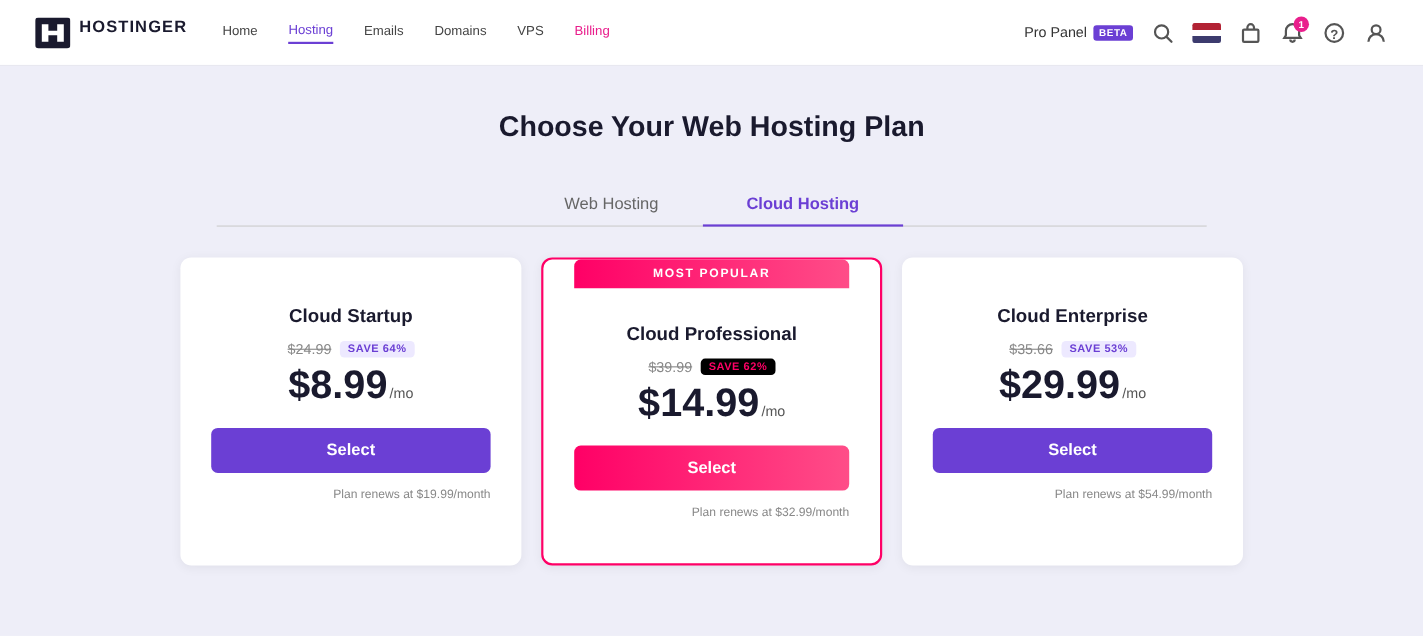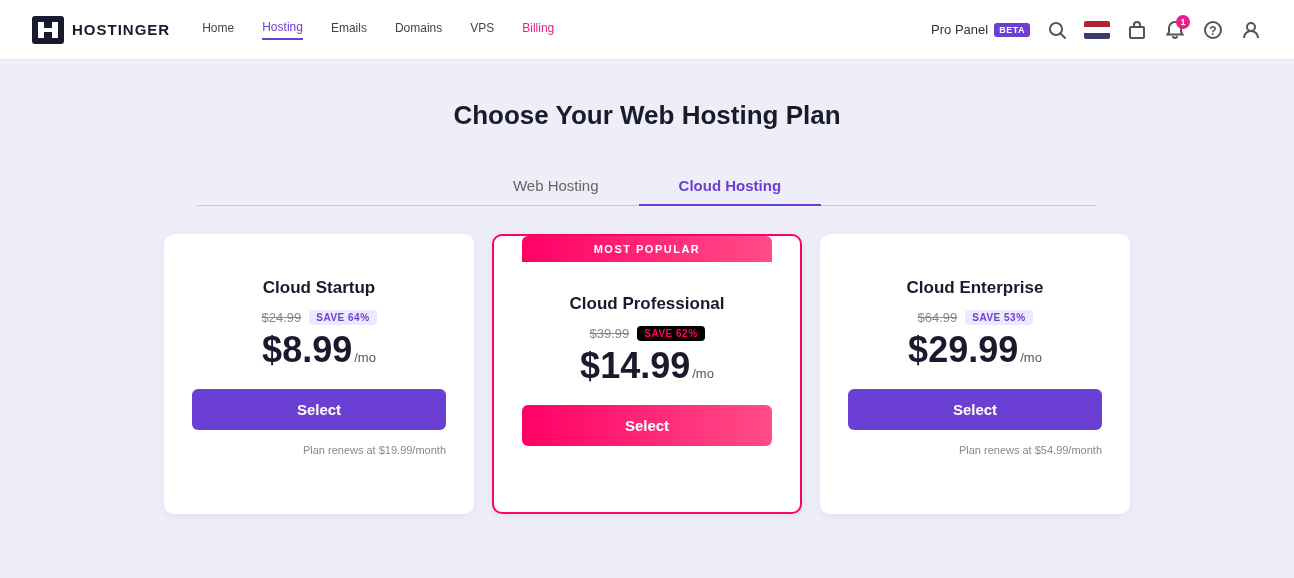--- a/index.html
+++ b/index.html
@@ -16,21 +16,20 @@
       display: flex;
       align-items: center;
       padding: 0 32px;
       height: 60px;
       border-bottom: 1px solid #e8e8f0;
       position: relative;
       z-index: 10;
     }
     .nav-logo {
       display: flex;
-      align-items: center;
       gap: 8px;
       margin-right: 32px;
     }
     .logo-icon {
       width: 32px;
       height: 28px;
     }
     .logo-text {
       font-weight: 700;
       font-size: 15px;
@@ -357,26 +356,27 @@
       <div class="plan-name">Cloud Professional</div>
       <div class="plan-original-row">
         <span class="plan-original-price">$39.99</span>
         <span class="save-badge pink">SAVE 62%</span>
       </div>
       <div class="plan-price-row">
         <span class="plan-price">$14.99</span>
         <span class="plan-period">/mo</span>
       </div>
       <button class="select-btn pink-btn">Select</button>
+      <div class="renew-text">Plan renews at $32.99/month</div>
     </div>
 
     <div class="plan-card">
       <div class="plan-name">Cloud Enterprise</div>
       <div class="plan-original-row">
-        <span class="plan-original-price">$64.99</span>
+        <span class="plan-original-price">$35.66</span>
         <span class="save-badge purple">SAVE 53%</span>
       </div>
       <div class="plan-price-row">
         <span class="plan-price">$29.99</span>
         <span class="plan-period">/mo</span>
       </div>
       <button class="select-btn purple-btn">Select</button>
       <div class="renew-text">Plan renews at $54.99/month</div>
     </div>
 

